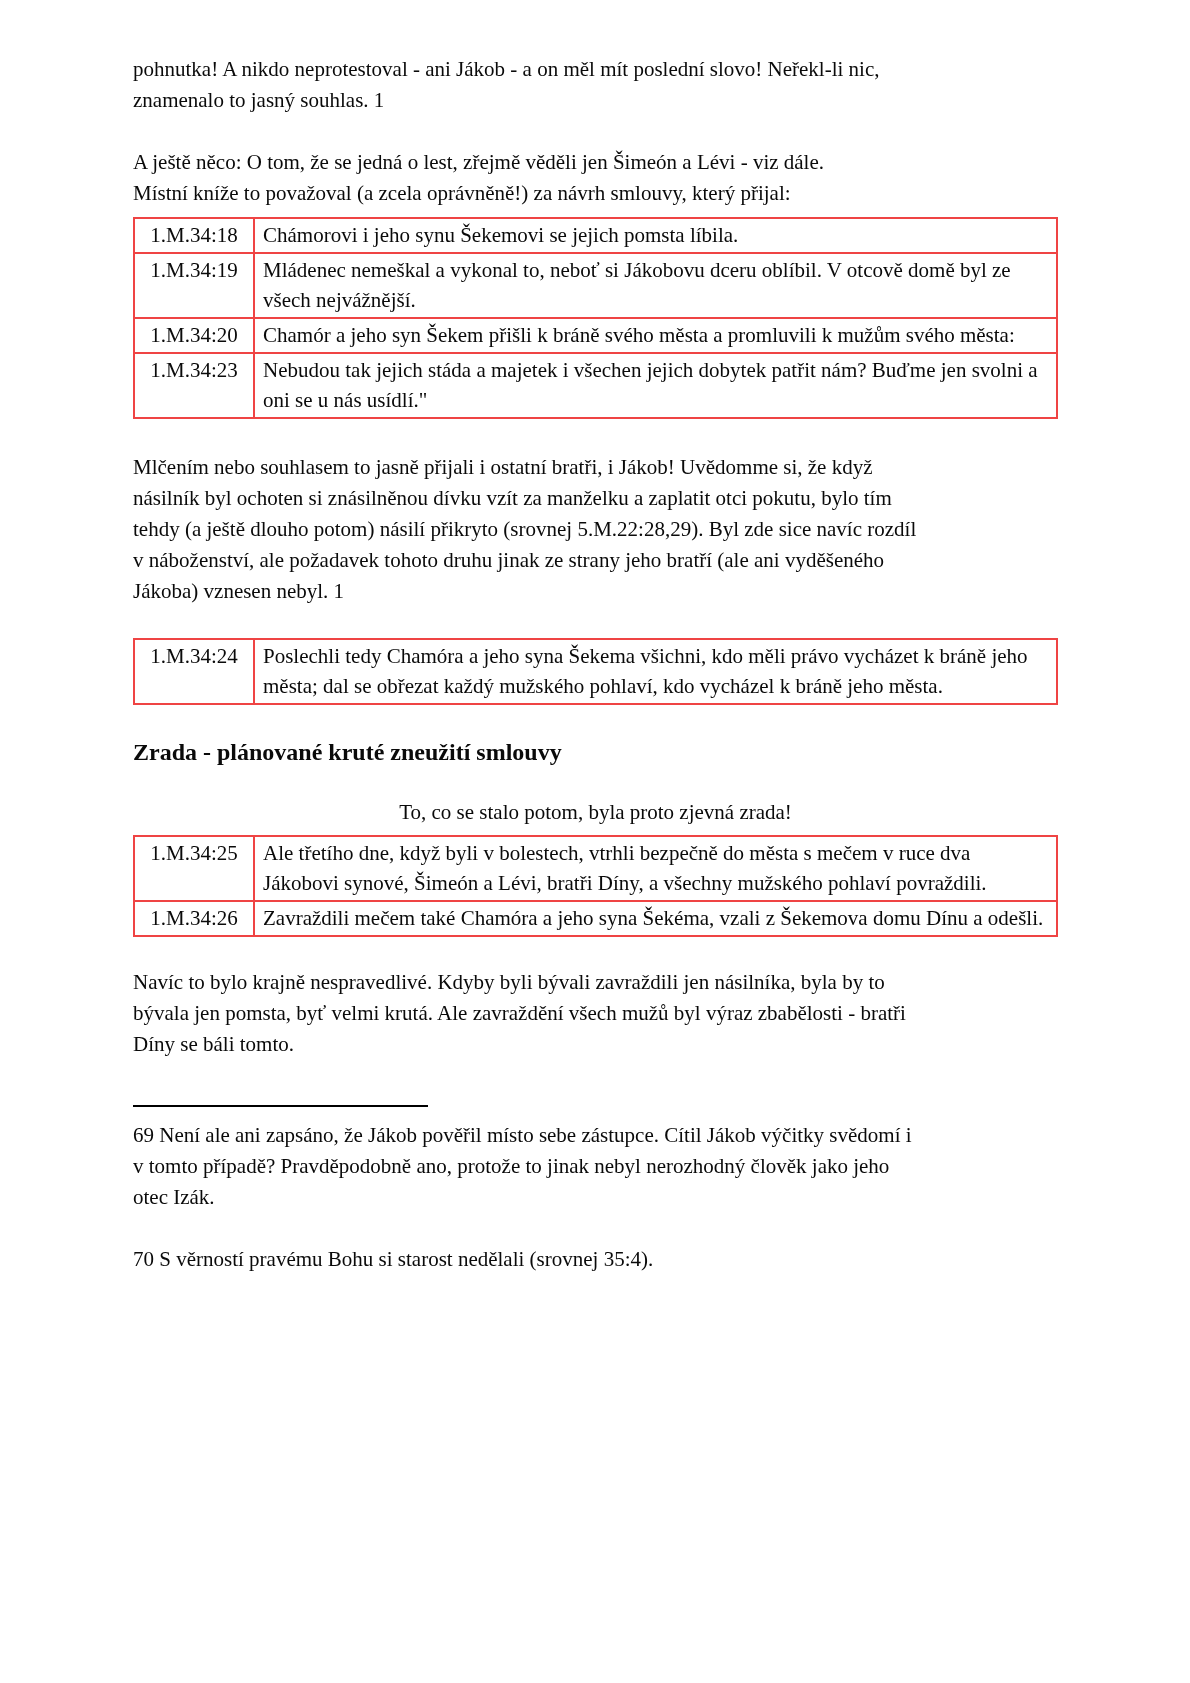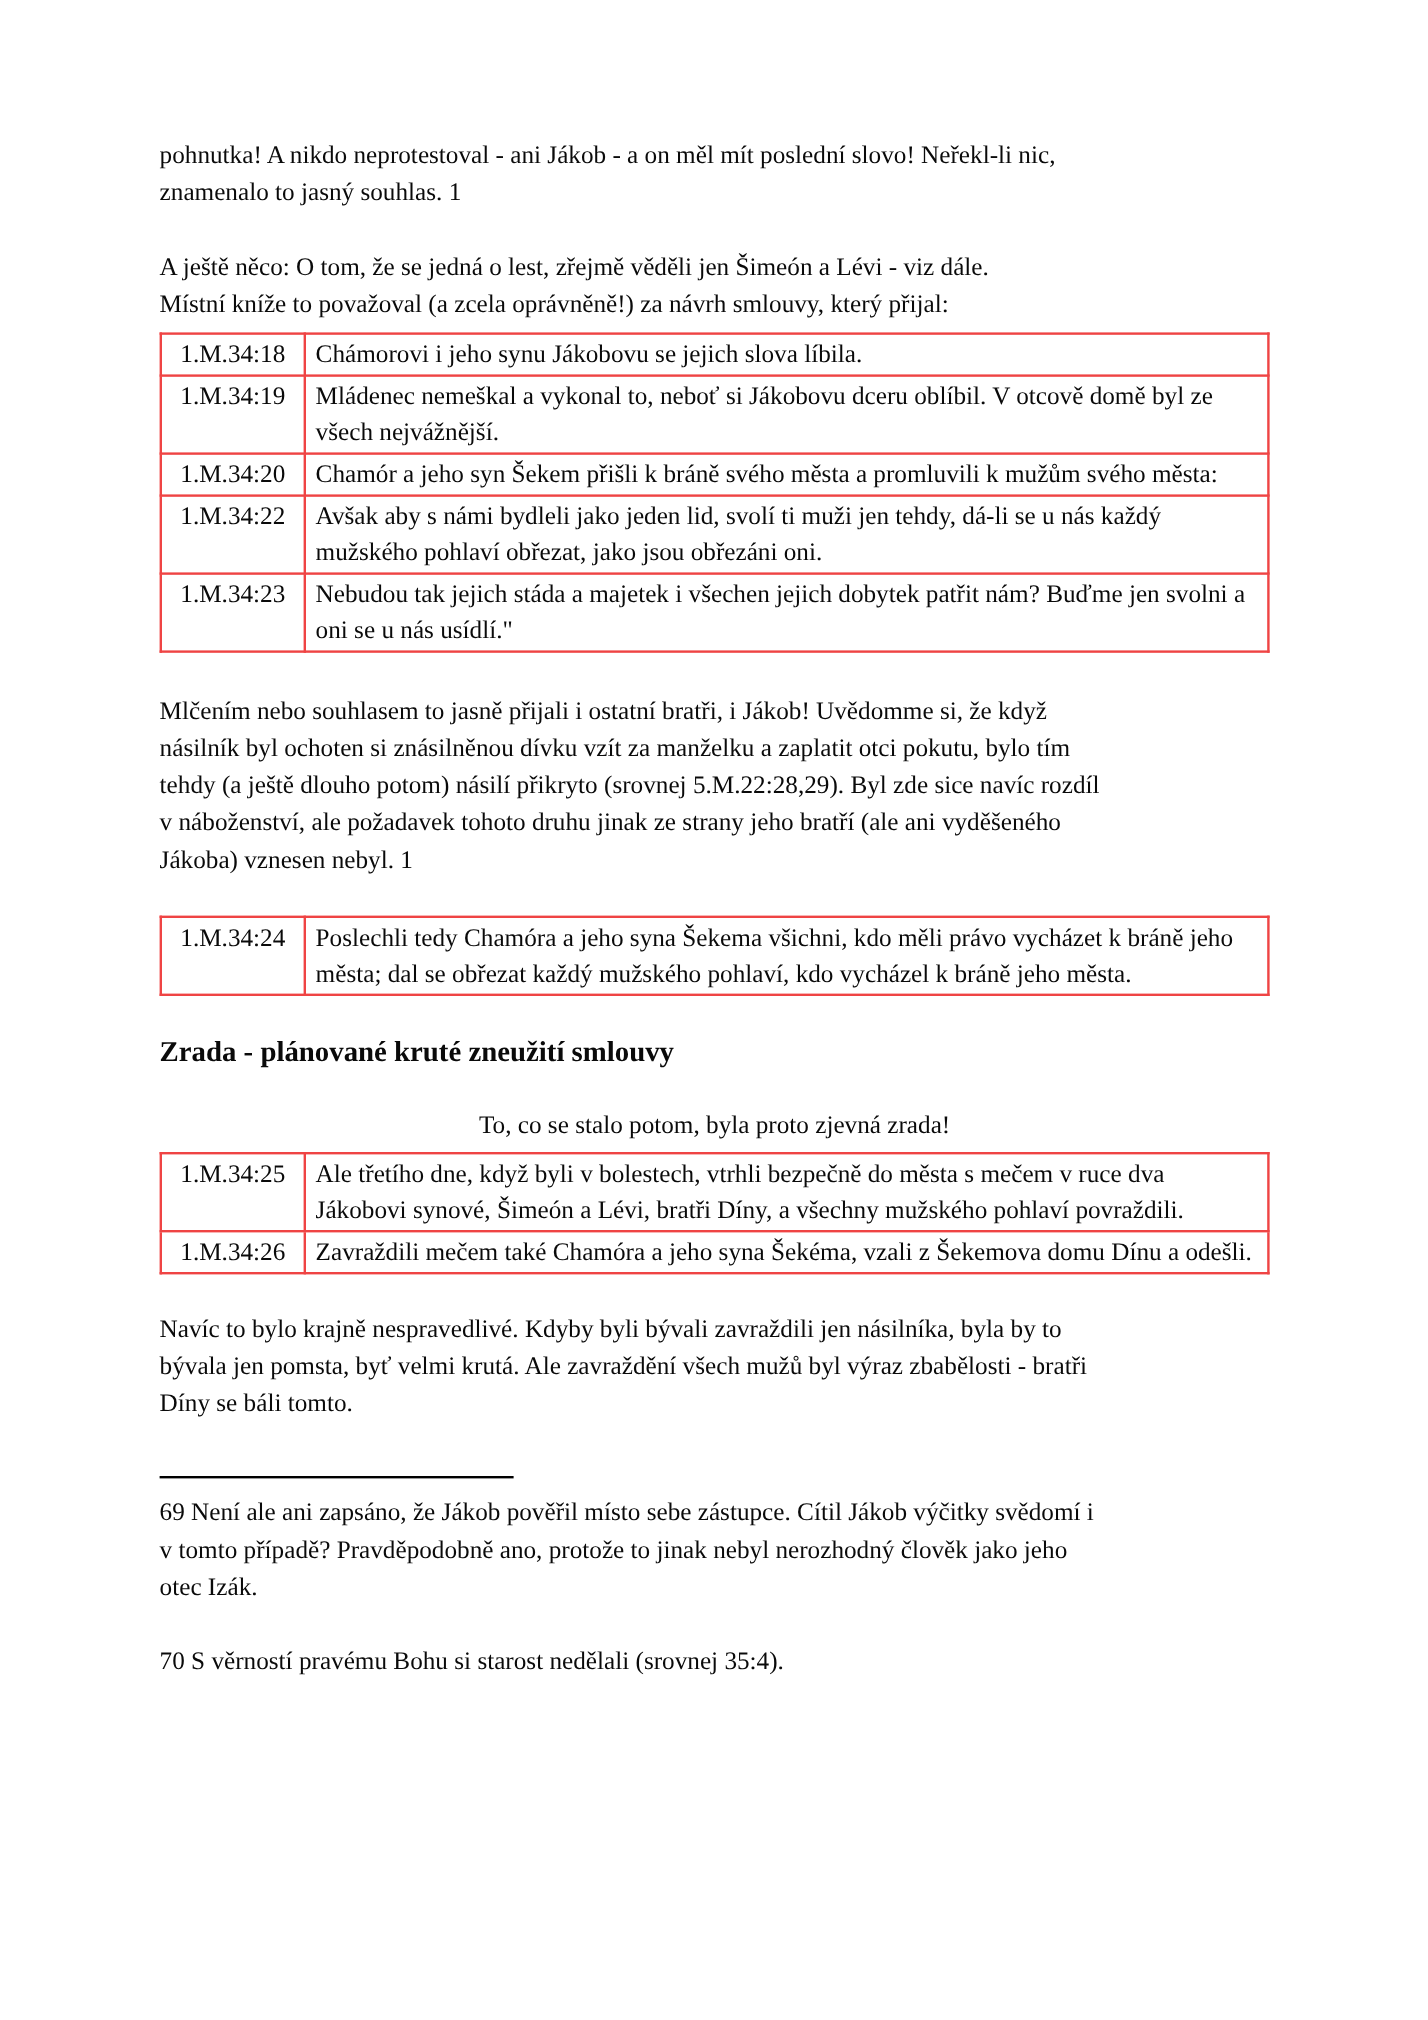--- a/index.html
+++ b/index.html
@@ -10,21 +10,21 @@
   .page {
     position: relative;
     width: 1190px;
     height: 1484px;
     background: #ffffff;
     color: #0a0a0a;
     font-family: "Liberation Serif", "DejaVu Serif", serif;
     font-size: 21px;
     line-height: 31px;
     box-sizing: border-box;
-    padding: 114px 0 0 133px;
+    padding: 54px 0 0 133px;
     overflow: hidden;
   }
   .content {
     width: 925px;
   }
   p.body-par {
     margin: 0 0 31px 0;
   }
   p.body-par.tight {
     margin-bottom: 8px;
@@ -82,33 +82,29 @@
 
     <p class="body-par tight">
       <span>A ještě něco: O tom, že se jedná o lest, zřejmě věděli jen Šimeón a Lévi - viz dále.</span><br>
       <span>Místní kníže to považoval (a zcela oprávněně!) za návrh smlouvy, který přijal:</span>
     </p>
 
     <table class="verse-table tbl-margin-1">
       <tbody>
         <tr>
           <td class="verse-ref">1.M.34:18</td>
-          <td class="verse-text">Chámorovi i jeho synu Jákobovu se jejich slova líbila.</td>
+          <td class="verse-text">Chámorovi i jeho synu Šekemovi se jejich pomsta líbila.</td>
         </tr>
         <tr>
           <td class="verse-ref">1.M.34:19</td>
           <td class="verse-text">Mládenec nemeškal a vykonal to, neboť si Jákobovu dceru oblíbil. V otcově domě byl ze všech nejvážnější.</td>
         </tr>
         <tr>
           <td class="verse-ref">1.M.34:20</td>
           <td class="verse-text">Chamór a jeho syn Šekem přišli k bráně svého města a promluvili k mužům svého města:</td>
-        </tr>
-        <tr>
-          <td class="verse-ref">1.M.34:22</td>
-          <td class="verse-text">Avšak aby s námi bydleli jako jeden lid, svolí ti muži jen tehdy, dá-li se u nás každý mužského pohlaví obřezat, jako jsou obřezáni oni.</td>
         </tr>
         <tr>
           <td class="verse-ref">1.M.34:23</td>
           <td class="verse-text">Nebudou tak jejich stáda a majetek i všechen jejich dobytek patřit nám? Buďme jen svolni a oni se u nás usídlí."</td>
         </tr>
       </tbody>
     </table>
 
     <p class="body-par after-table-par">
       <span>Mlčením nebo souhlasem to jasně přijali i ostatní bratři, i Jákob! Uvědomme si, že když</span><br>

